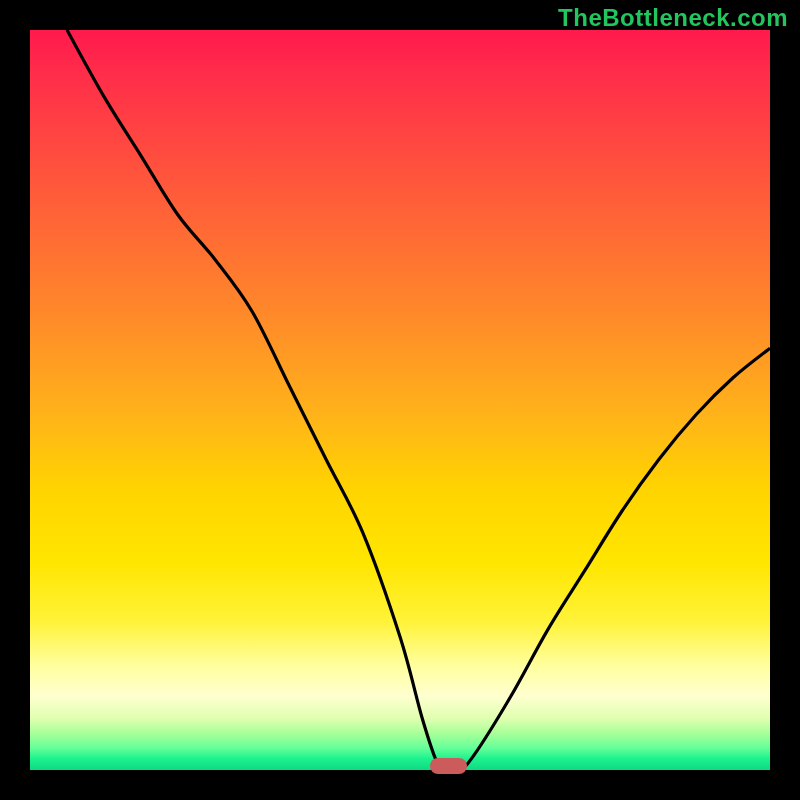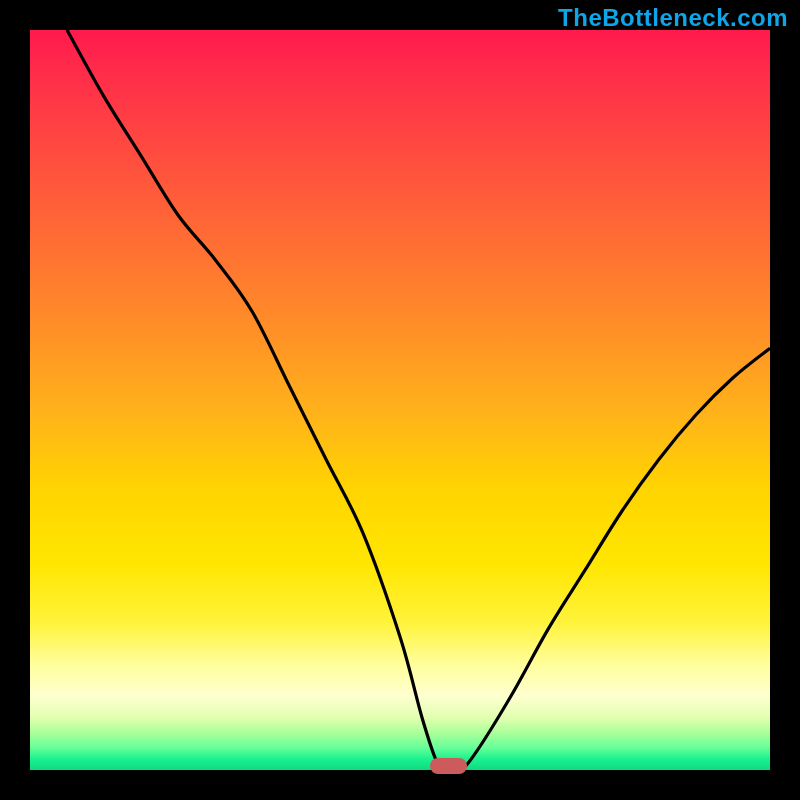--- a/index.html
+++ b/index.html
@@ -14,21 +14,21 @@
   .frame {
     position: relative;
     width: 800px;
     height: 800px;
     background: #000;
   }
   .watermark {
     position: absolute;
     top: 4px;
     right: 12px;
-    color: #0ea5e9;
+    color: #22c55e;
     font-size: 24px;
     font-weight: 600;
     letter-spacing: 0.5px;
     user-select: none;
   }
   .plot-area {
     position: absolute;
     left: 30px;
     top: 30px;
     width: 740px;

